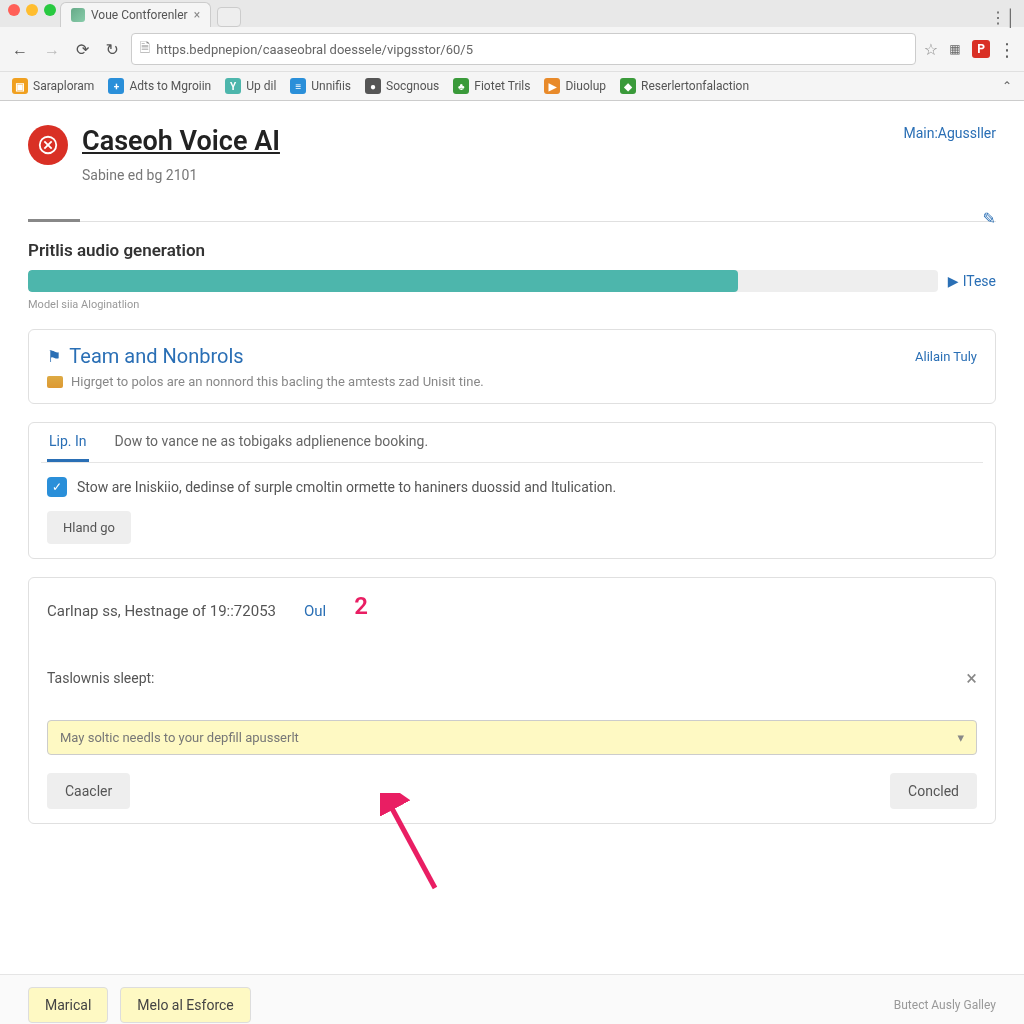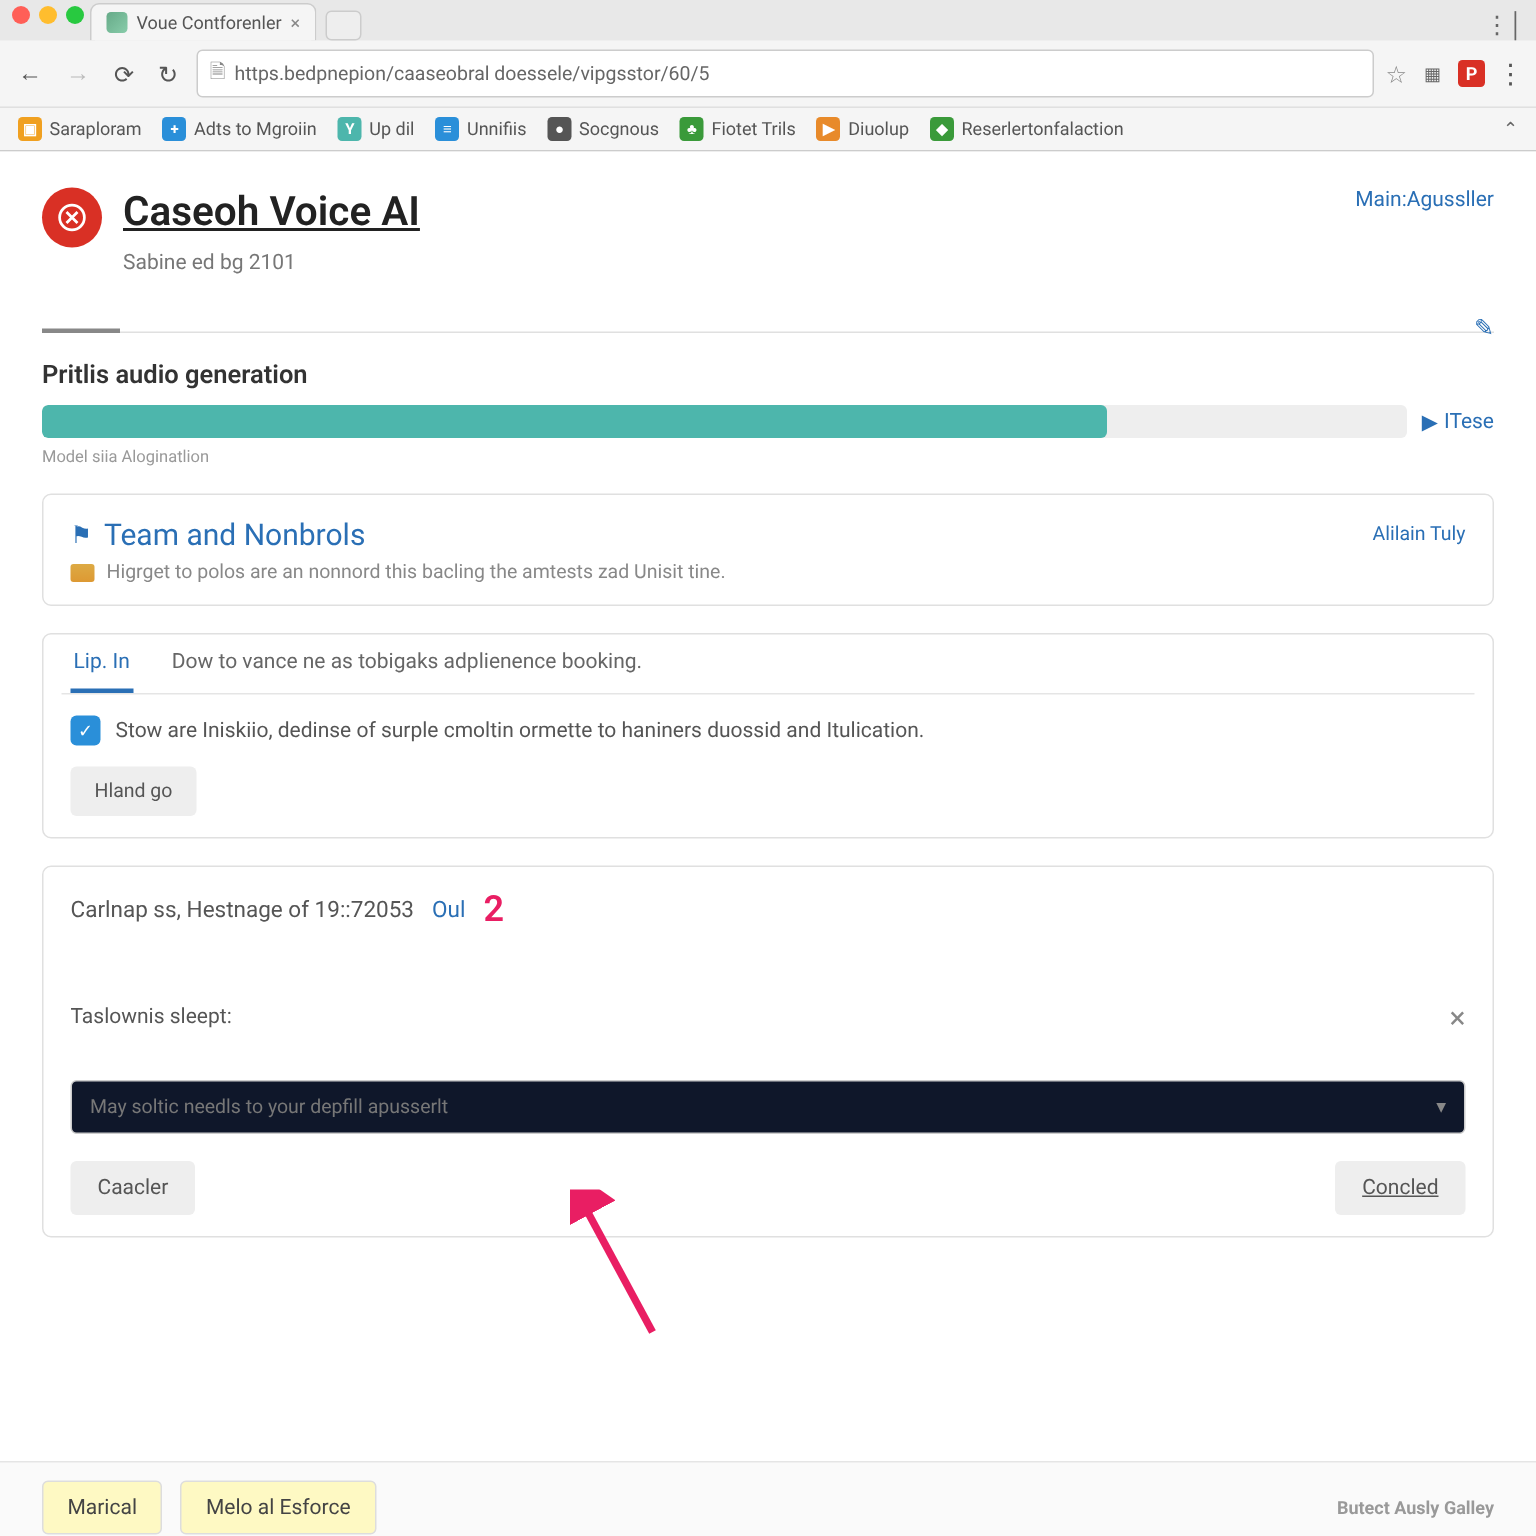--- a/index.html
+++ b/index.html
@@ -63,36 +63,36 @@
 .card-sub-ic { width: 16px; height: 12px; border-radius: 2px; background: linear-gradient(#da4,#d93); }
 
 .card-tabs { display: flex; gap: 24px; font-size: 14px; border-bottom: 1px solid #e5e5e5; margin: -4px -6px 14px; padding: 0 6px; }
 .card-tab { padding: 10px 2px; color: #666; cursor: pointer; }
 .card-tab.active { color: #2a6fb5; border-bottom: 3px solid #2a6fb5; }
 
 .check-row { display: flex; align-items: center; gap: 10px; font-size: 14px; color: #555; }
 .check-box { width: 20px; height: 20px; background: #2a8fd9; border-radius: 4px; display: flex; align-items: center; justify-content: center; color: #fff; font-size: 12px; }
 .small-btn { margin-top: 14px; background: #eee; border: none; border-radius: 4px; padding: 9px 16px; font-size: 13px; color: #555; cursor: pointer; }
 
-.card-hdr2 { display: flex; align-items: center; gap: 12px; font-size: 15px; color: #555; }
+.card-hdr2 { display: flex; align-items: flex-end; gap: 28px; font-size: 15px; color: #555; }
 .out-label { color: #2a6fb5; }
 .badge-2 { color: #e91e63; font-size: 24px; font-weight: 600; }
 .ann-arrow { position: absolute; left: 380px; top: 692px; pointer-events: none; }
 
 .form-label { font-size: 14px; color: #555; margin-bottom: 10px; }
 .form-close { float: right; color: #888; font-size: 20px; cursor: pointer; margin-top: -4px;}
-.select { width: 100%; border: 1px solid #ccc; border-radius: 4px; padding: 9px 12px; font-size: 13px; color: #777; background: #0f172a; display: flex; align-items: center; justify-content: space-between; cursor: pointer; gap: 36px; }
+.select { width: 100%; border: 1px solid #ccc; border-radius: 4px; padding: 9px 12px; font-size: 13px; color: #777; background: #fef9c3; display: flex; align-items: center; justify-content: space-between; cursor: pointer; gap: 36px; }
 .select-caret { color: #888; }
 .card-actions { display: flex; margin-top: 18px; }
 .btn { border: none; border-radius: 4px; padding: 10px 18px; font-size: 14px; cursor: pointer; background: #eee; color: #555; }
-.btn-right { margin-left: auto; text-decoration: underline; }
+.btn-right { margin-left: auto; }
 
 .footer { display: flex; align-items: center; gap: 12px; padding: 12px 28px; border-top: 1px solid #e5e5e5; background: #fafafa; position: absolute; bottom: 0; left: 0; right: 0; }
 .footer-btn { background: #fef9c3; border: 1px solid #ddd; border-radius: 4px; padding: 9px 16px; font-size: 14px; color: #444; cursor: pointer; }
-.footer-right { margin-left: auto; font-size: 12px; color: #999; font-weight: bold; }
+.footer-right { margin-left: auto; font-size: 12px; color: #999; }
 </style>
 </head>
 <body>
 
 <div class="browser-chrome">
   <div class="window-controls">
     <div class="traffic-light tl-red"></div>
     <div class="traffic-light tl-yellow"></div>
     <div class="traffic-light tl-green"></div>
   </div>

